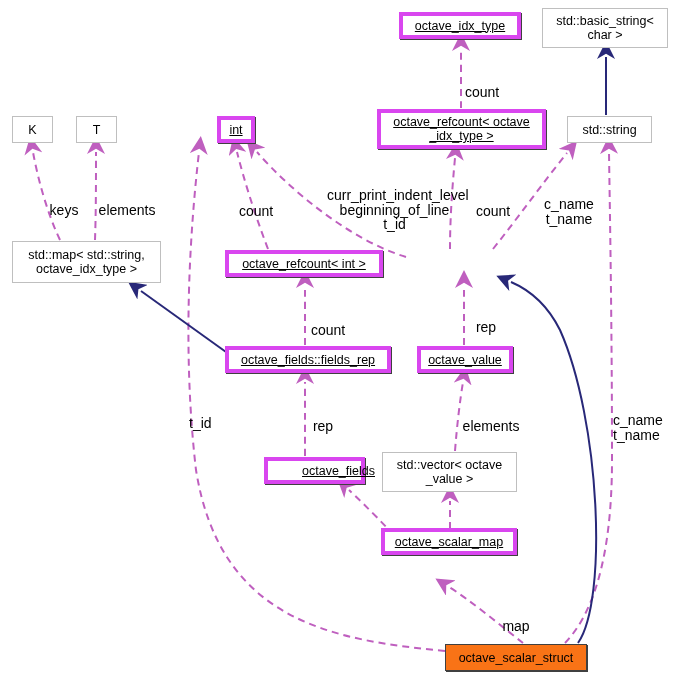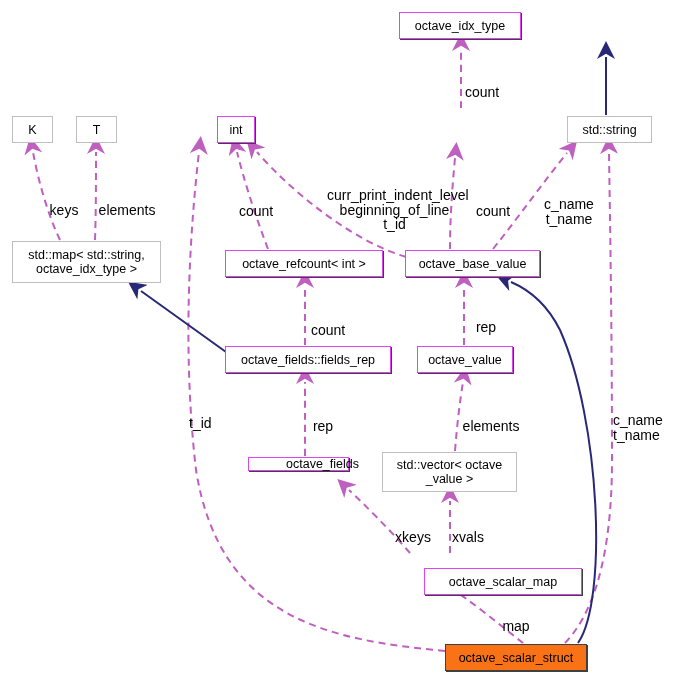--- a/index.html
+++ b/index.html
@@ -33,22 +33,23 @@
     text-align: center;
     font-size: 12.5px;
     line-height: 14px;
     color: #000000;
     background: #ffffff;
     white-space: pre;
     z-index: 3;
   }
   
   .node.solid {
-    border: 1px solid #d946ef;
+    border: 4px solid #d946ef;
     box-shadow: 1px 1px 0 0 #404040;
+    text-decoration: underline;
   }
   
   .node.light {
     border: 1px solid #bfbfbf;
   }
   
   .node.current {
     background: #f97316;
     border: 1px solid #404040;
     box-shadow: 1px 1px 0 0 #404040;
@@ -122,31 +123,34 @@
       <path d="M226,352 L141,291"></path>
 
       <path d="M578,643 C 608,600 600,420 560,330 C 545,300 525,288 511,282"></path>
     </g>
   </svg>
 
   <div class="node light" style="left:12px;  top:116px; width:41px;  height:27px;">K</div>
   <div class="node light" style="left:76px;  top:116px; width:41px;  height:27px;">T</div>
   <div class="node solid" style="left:217px; top:116px; width:38px;  height:27px;">int</div>
   <div class="node solid" style="left:399px; top:12px;  width:122px; height:27px;">octave_idx_type</div>
+  <div class="node light" style="left:542px; top:8px;   width:126px; height:40px;">std::basic_string&lt;
+char &gt;</div>
+  <div class="node solid" style="left:377px; top:109px; width:169px; height:40px;">octave_refcount&lt; octave
+_idx_type &gt;</div>
   <div class="node light" style="left:567px; top:116px; width:85px;  height:27px;">std::string</div>
   <div class="node light" style="left:12px;   top:241px; width:149px; height:42px;">std::map&lt; std::string,
 octave_idx_type &gt;</div>
   <div class="node solid" style="left:225px; top:250px; width:158px; height:27px;">octave_refcount&lt; int &gt;</div>
-  <div class="node solid" style="left:405px; top:250px; width:135px; height:27px;">octave_base_value</div>
   <div class="node solid" style="left:417px; top:346px; width:96px;  height:27px;">octave_value</div>
   <div class="node solid" style="left:225px; top:346px; width:166px; height:27px;">octave_fields::fields_rep</div>
-  <div class="node solid" style="left:248px; top:457px; width:101px; height:14px;padding-left:48px;">octave_fields</div>
+  <div class="node solid" style="left:264px; top:457px; width:101px; height:27px;padding-left:48px;">octave_fields</div>
   <div class="node light" style="left:382px; top:452px; width:135px; height:40px;">std::vector&lt; octave
 _value &gt;</div>
-  <div class="node solid" style="left:381px; top:568px; width:158px; height:27px;margin-left:43px;">octave_scalar_map</div>
+  <div class="node solid" style="left:381px; top:528px; width:136px; height:27px;">octave_scalar_map</div>
   <div class="node current" style="left:445px; top:644px; width:142px; height:27px;">octave_scalar_struct</div>
 
   <div class="edge-label" style="left:40px;  top:187px; width:48px;">keys</div>
   <div class="edge-label" style="left:92px;  top:187px; width:70px;">elements</div>
   <div class="edge-label" style="left:232px; top:188px; width:48px;">count</div>
   <div class="edge-label" style="left:458px; top:69px; width:48px;">count</div>
   <div class="edge-label" style="left:327px; top:172px; width:135px;">curr_print_indent_level
 beginning_of_line
 t_id</div>
   <div class="edge-label" style="left:469px; top:188px; width:48px;">count</div>

